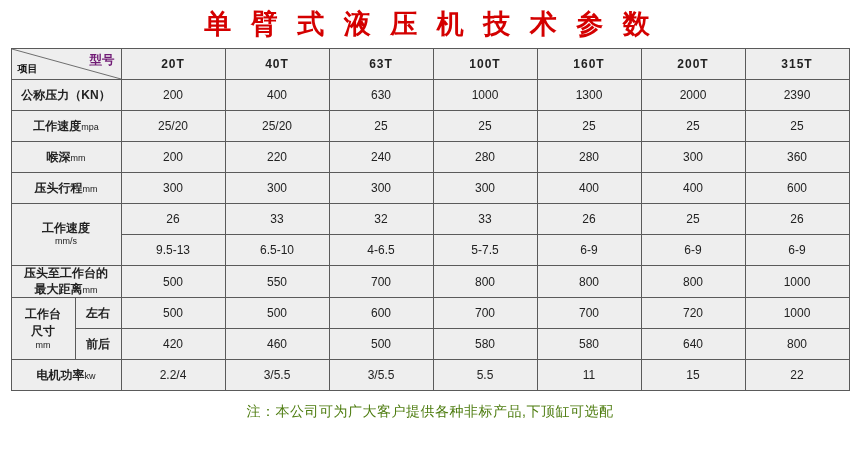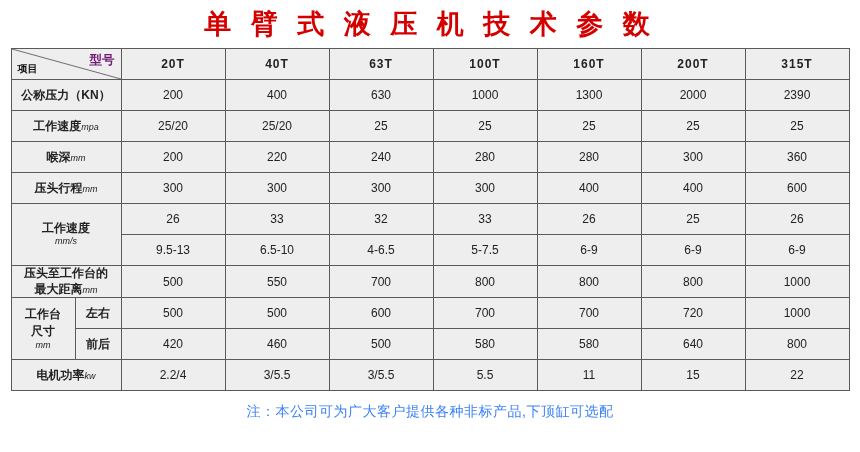--- a/index.html
+++ b/index.html
@@ -88,21 +88,20 @@
   .colhead {
     font-size: 15px;
     font-weight: bold;
     background: #e8e8e8;
     color: #111;
     letter-spacing: 1px;
   }
   .unit {
     font-size: 9px;
     font-weight: normal;
-    font-style: italic;
   }
   .subhead {
     width: 46px;
     font-size: 12px;
     font-weight: bold;
     background: #e8e8e8;
     margin-top: 32px;
   }
   .grouphead {
     width: 64px;
@@ -111,21 +110,21 @@
     background: #e8e8e8;
     line-height: 1.35;
     margin-left: 32px;
   }
   .twoline {
     line-height: 1.3;
   }
   .note {
     text-align: center;
     font-size: 14px;
-    color: #3b82f6;
+    color: #4d7c0f;
     padding-top: 12px;
     letter-spacing: 0.5px;
   }
 </style>
 </head>
 <body>
 
 <div class="page">
 
   <div class="title">单 臂 式 液 压 机 技 术 参 数</div>

